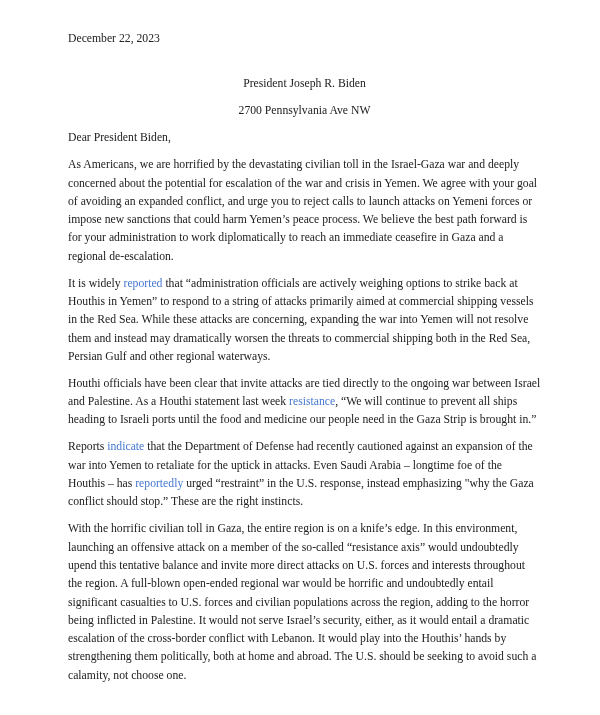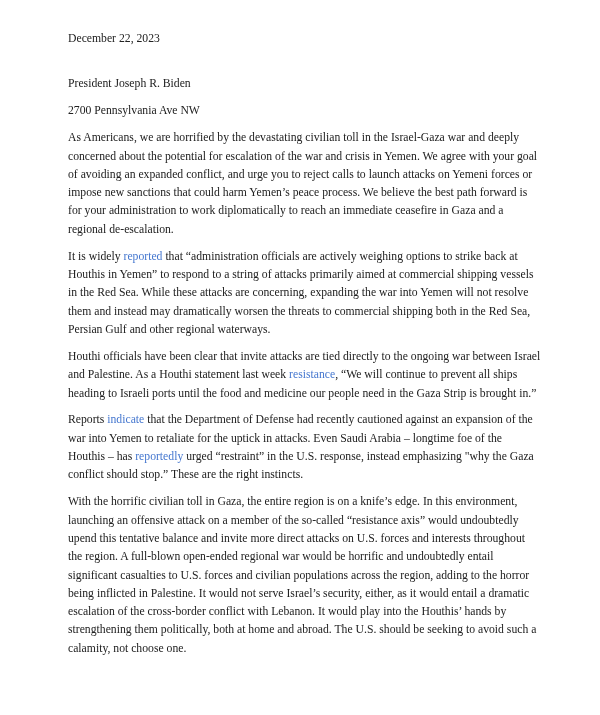--- a/index.html
+++ b/index.html
@@ -31,40 +31,42 @@
   }
   p.date-line {
     margin-bottom: 27px;
   }
   .recipient-line {
     margin: 0;
     white-space: pre-wrap;
   }
   .recipient-block {
     margin: 0 0 1px 0;
+    text-align: center;
   }
   .salutation {
     margin: 0 0 8.7px 0;
   }
   a.inline-link {
     color: var(--link-color, #4577cf);
     text-decoration: none;
     cursor: pointer;
   }
 </style>
 </head>
 <body>
 
 <div class="page">
   <div class="letter-block">
     <p class="date-line">December 22, 2023</p>
     <div class="recipient-block">
       <p class="recipient-line">President Joseph R. Biden</p>
       <p class="recipient-line">2700 Pennsylvania Ave NW</p>
     </div>
+    <p class="salutation">Dear President Biden,</p>
   </div>
   <div class="letter-body">
       <p><span>As Americans, we are horrified by the devastating civilian toll in the Israel-Gaza war and deeply concerned about the potential for escalation of the war and crisis in Yemen. We agree with your goal of avoiding an expanded conflict, and urge you to reject calls to launch attacks on Yemeni forces or impose new sanctions that could harm Yemen’s peace process. We believe the best path forward is for your administration to work diplomatically to reach an immediate ceasefire in Gaza and a regional de-escalation.</span></p>
       <p><span>It is widely </span><a class="inline-link">reported</a><span> that “administration officials are actively weighing options to strike back at Houthis in Yemen” to respond to a string of attacks primarily aimed at commercial shipping vessels in the Red Sea. While these attacks are concerning, expanding the war into Yemen will not resolve them and instead may dramatically worsen the threats to commercial shipping both in the Red Sea, Persian Gulf and other regional waterways.</span></p>
       <p><span>Houthi officials have been clear that invite attacks are tied directly to the ongoing war between Israel and Palestine. As a Houthi statement last week </span><a class="inline-link">resistance</a><span>, “We will continue to prevent all ships heading to Israeli ports until the food and medicine our people need in the Gaza Strip is brought in.”</span></p>
       <p><span>Reports </span><a class="inline-link">indicate</a><span> that the Department of Defense had recently cautioned against an expansion of the war into Yemen to retaliate for the uptick in attacks. Even Saudi Arabia – longtime foe of the Houthis – has </span><a class="inline-link">reportedly</a><span> urged “restraint” in the U.S. response, instead emphasizing "why the Gaza conflict should stop.” These are the right instincts.</span></p>
       <p><span>With the horrific civilian toll in Gaza, the entire region is on a knife’s edge. In this environment, launching an offensive attack on a member of the so-called “resistance axis” would undoubtedly upend this tentative balance and invite more direct attacks on U.S. forces and interests throughout the region. A full-blown open-ended regional war would be horrific and undoubtedly entail significant casualties to U.S. forces and civilian populations across the region, adding to the horror being inflicted in Palestine. It would not serve Israel’s security, either, as it would entail a dramatic escalation of the cross-border conflict with Lebanon. It would play into the Houthis’ hands by strengthening them politically, both at home and abroad. The U.S. should be seeking to avoid such a calamity, not choose one.</span></p>
     </div>
 </div>
 

